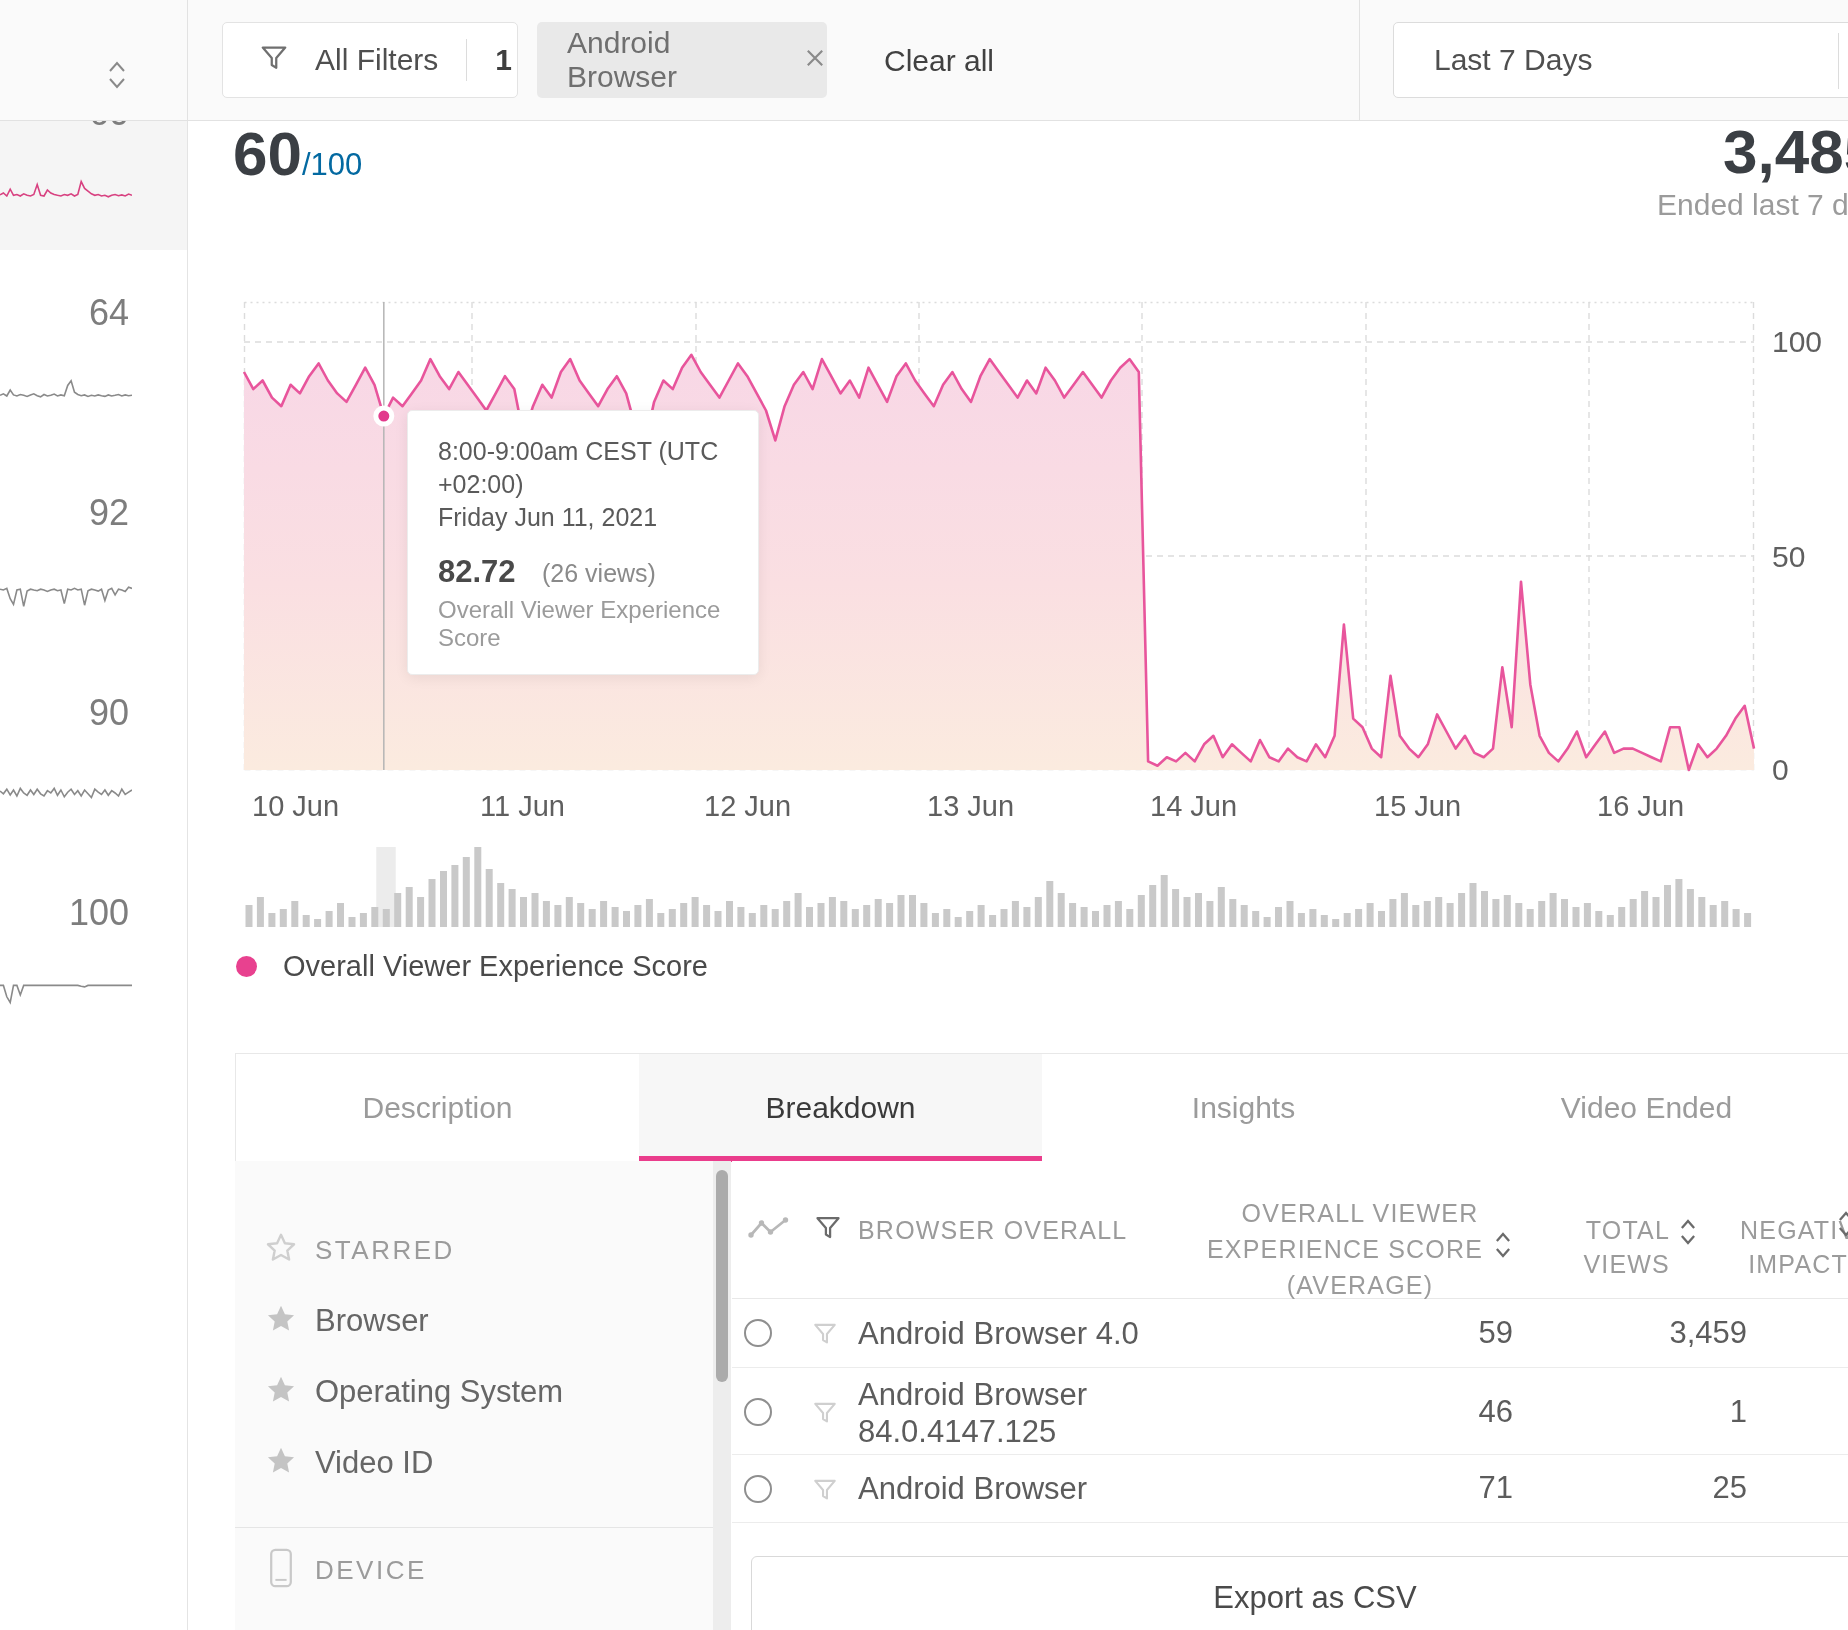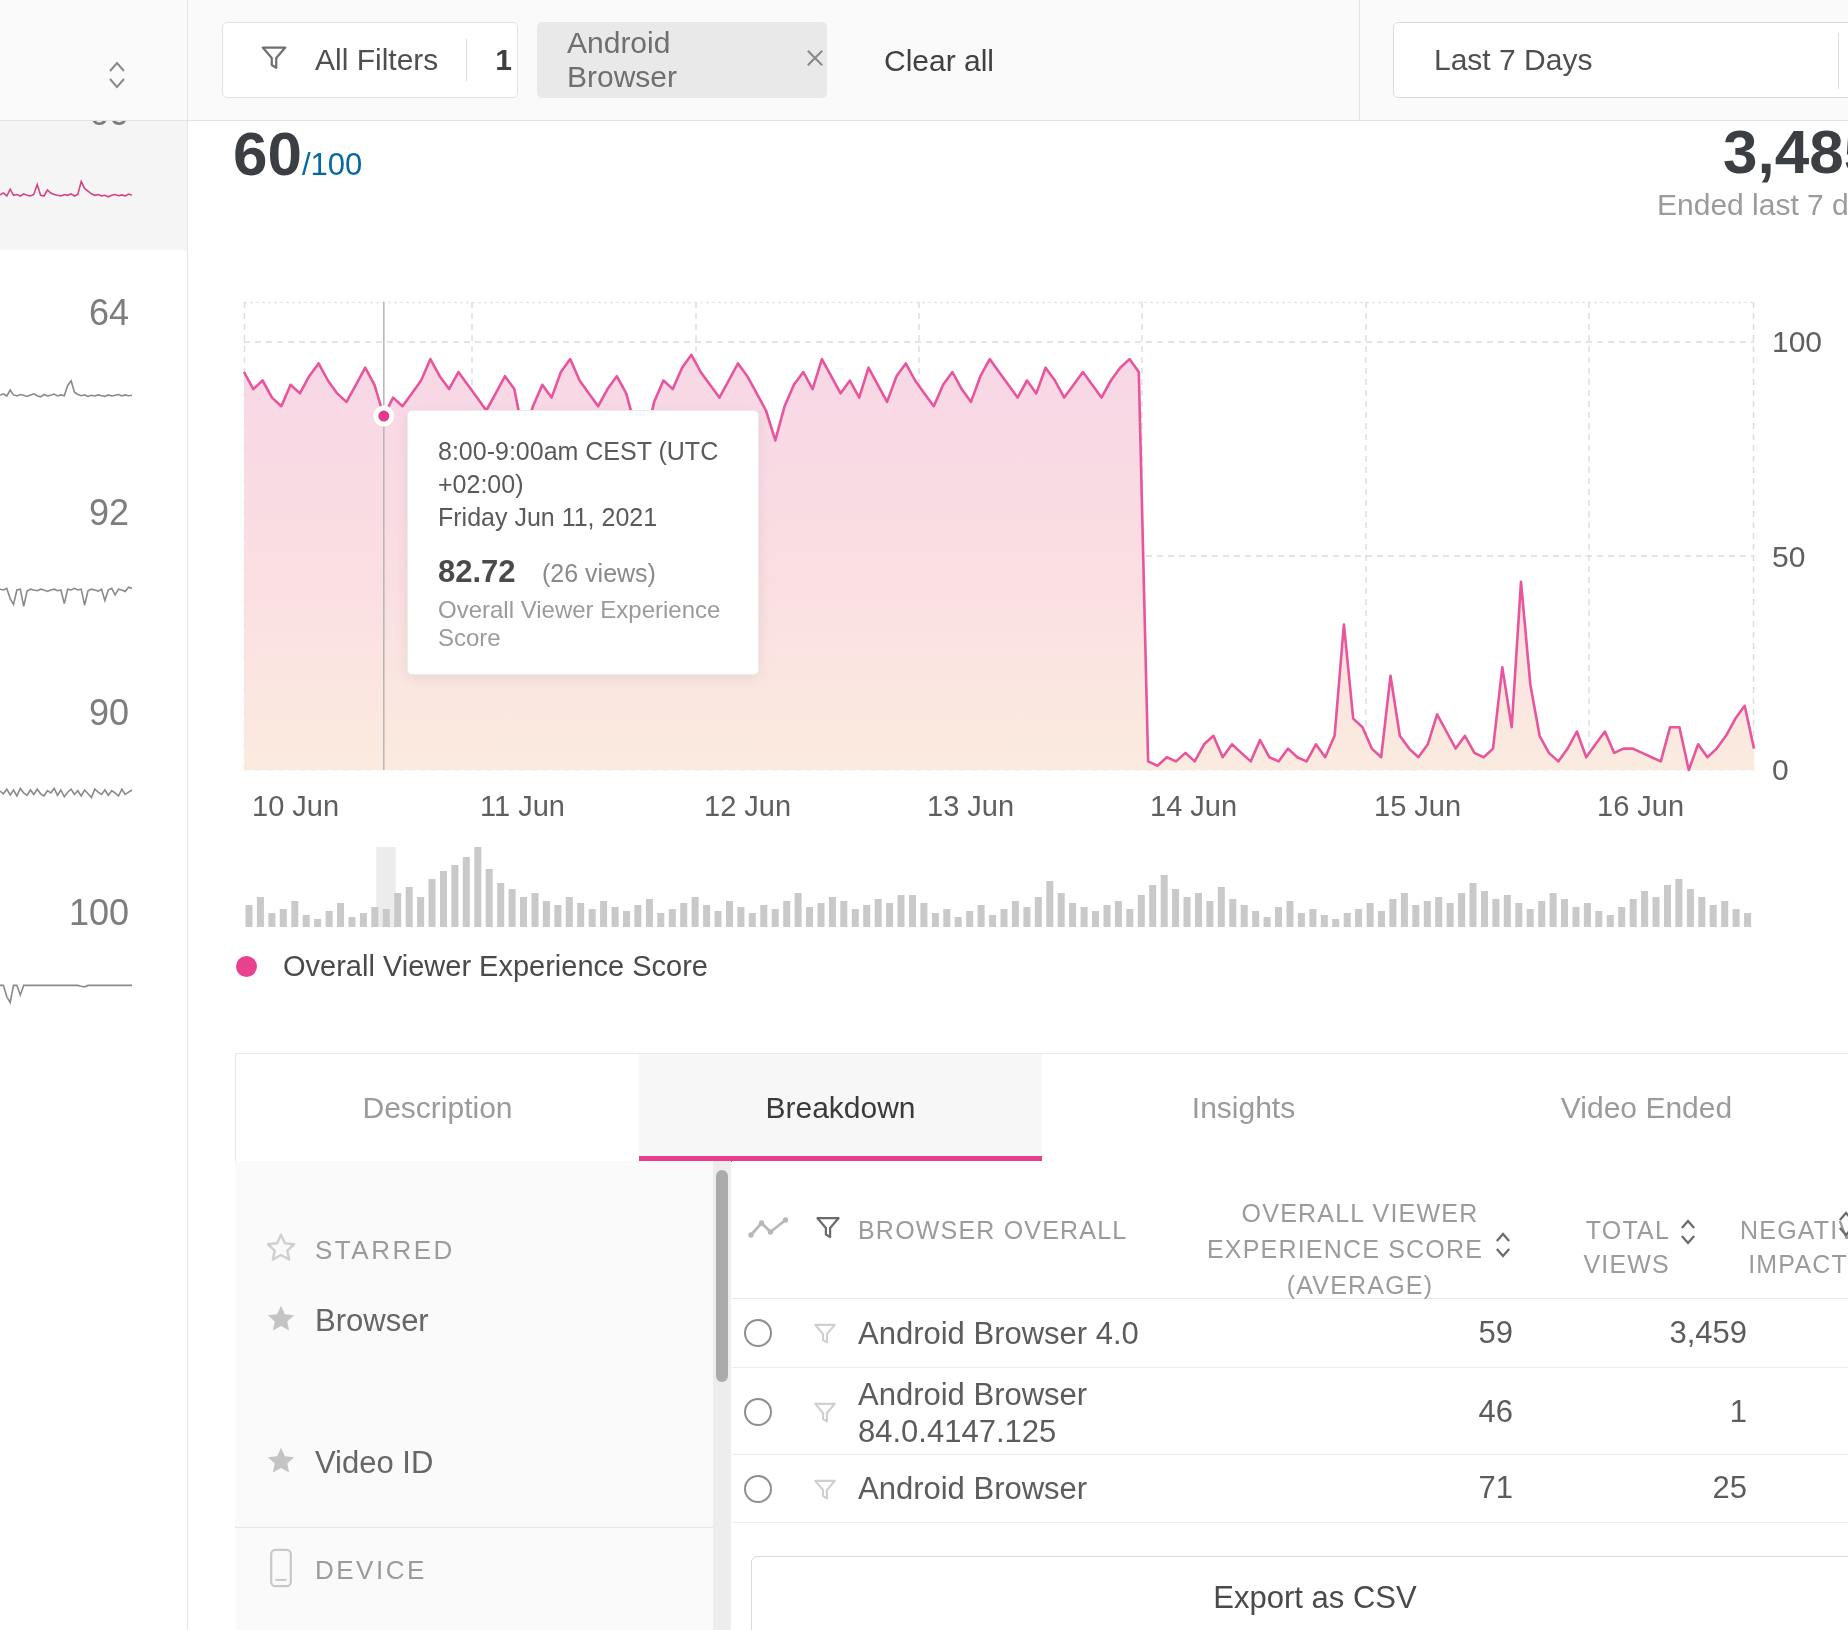--- a/index.html
+++ b/index.html
@@ -363,20 +363,28 @@
       <span class="lbl hdr">STARRED</span>
     </div>
     <div class="dim-item" style="top:130px;">
       <span class="ic">
         <svg width="36" height="36" viewBox="0 0 24 24">
             <path d="M12 3.2l2.6 5.6 6.1.7-4.5 4.2 1.2 6-5.4-3-5.4 3 1.2-6L3.3 9.5l6.1-.7z" fill="#c4c4c4"></path>
           </svg>
       </span>
       <span class="lbl">Browser</span>
     </div>
+    <div class="dim-item" style="top:201px;">
+      <span class="ic">
+        <svg width="36" height="36" viewBox="0 0 24 24">
+            <path d="M12 3.2l2.6 5.6 6.1.7-4.5 4.2 1.2 6-5.4-3-5.4 3 1.2-6L3.3 9.5l6.1-.7z" fill="#c4c4c4"></path>
+          </svg>
+      </span>
+      <span class="lbl">Operating System</span>
+    </div>
     <div class="dim-item" style="top:272px;">
       <span class="ic">
         <svg width="36" height="36" viewBox="0 0 24 24">
             <path d="M12 3.2l2.6 5.6 6.1.7-4.5 4.2 1.2 6-5.4-3-5.4 3 1.2-6L3.3 9.5l6.1-.7z" fill="#c4c4c4"></path>
           </svg>
       </span>
       <span class="lbl">Video ID</span>
     </div>
     <div id="dim-divider"></div>
     <div class="dim-item" style="top:379px;">

